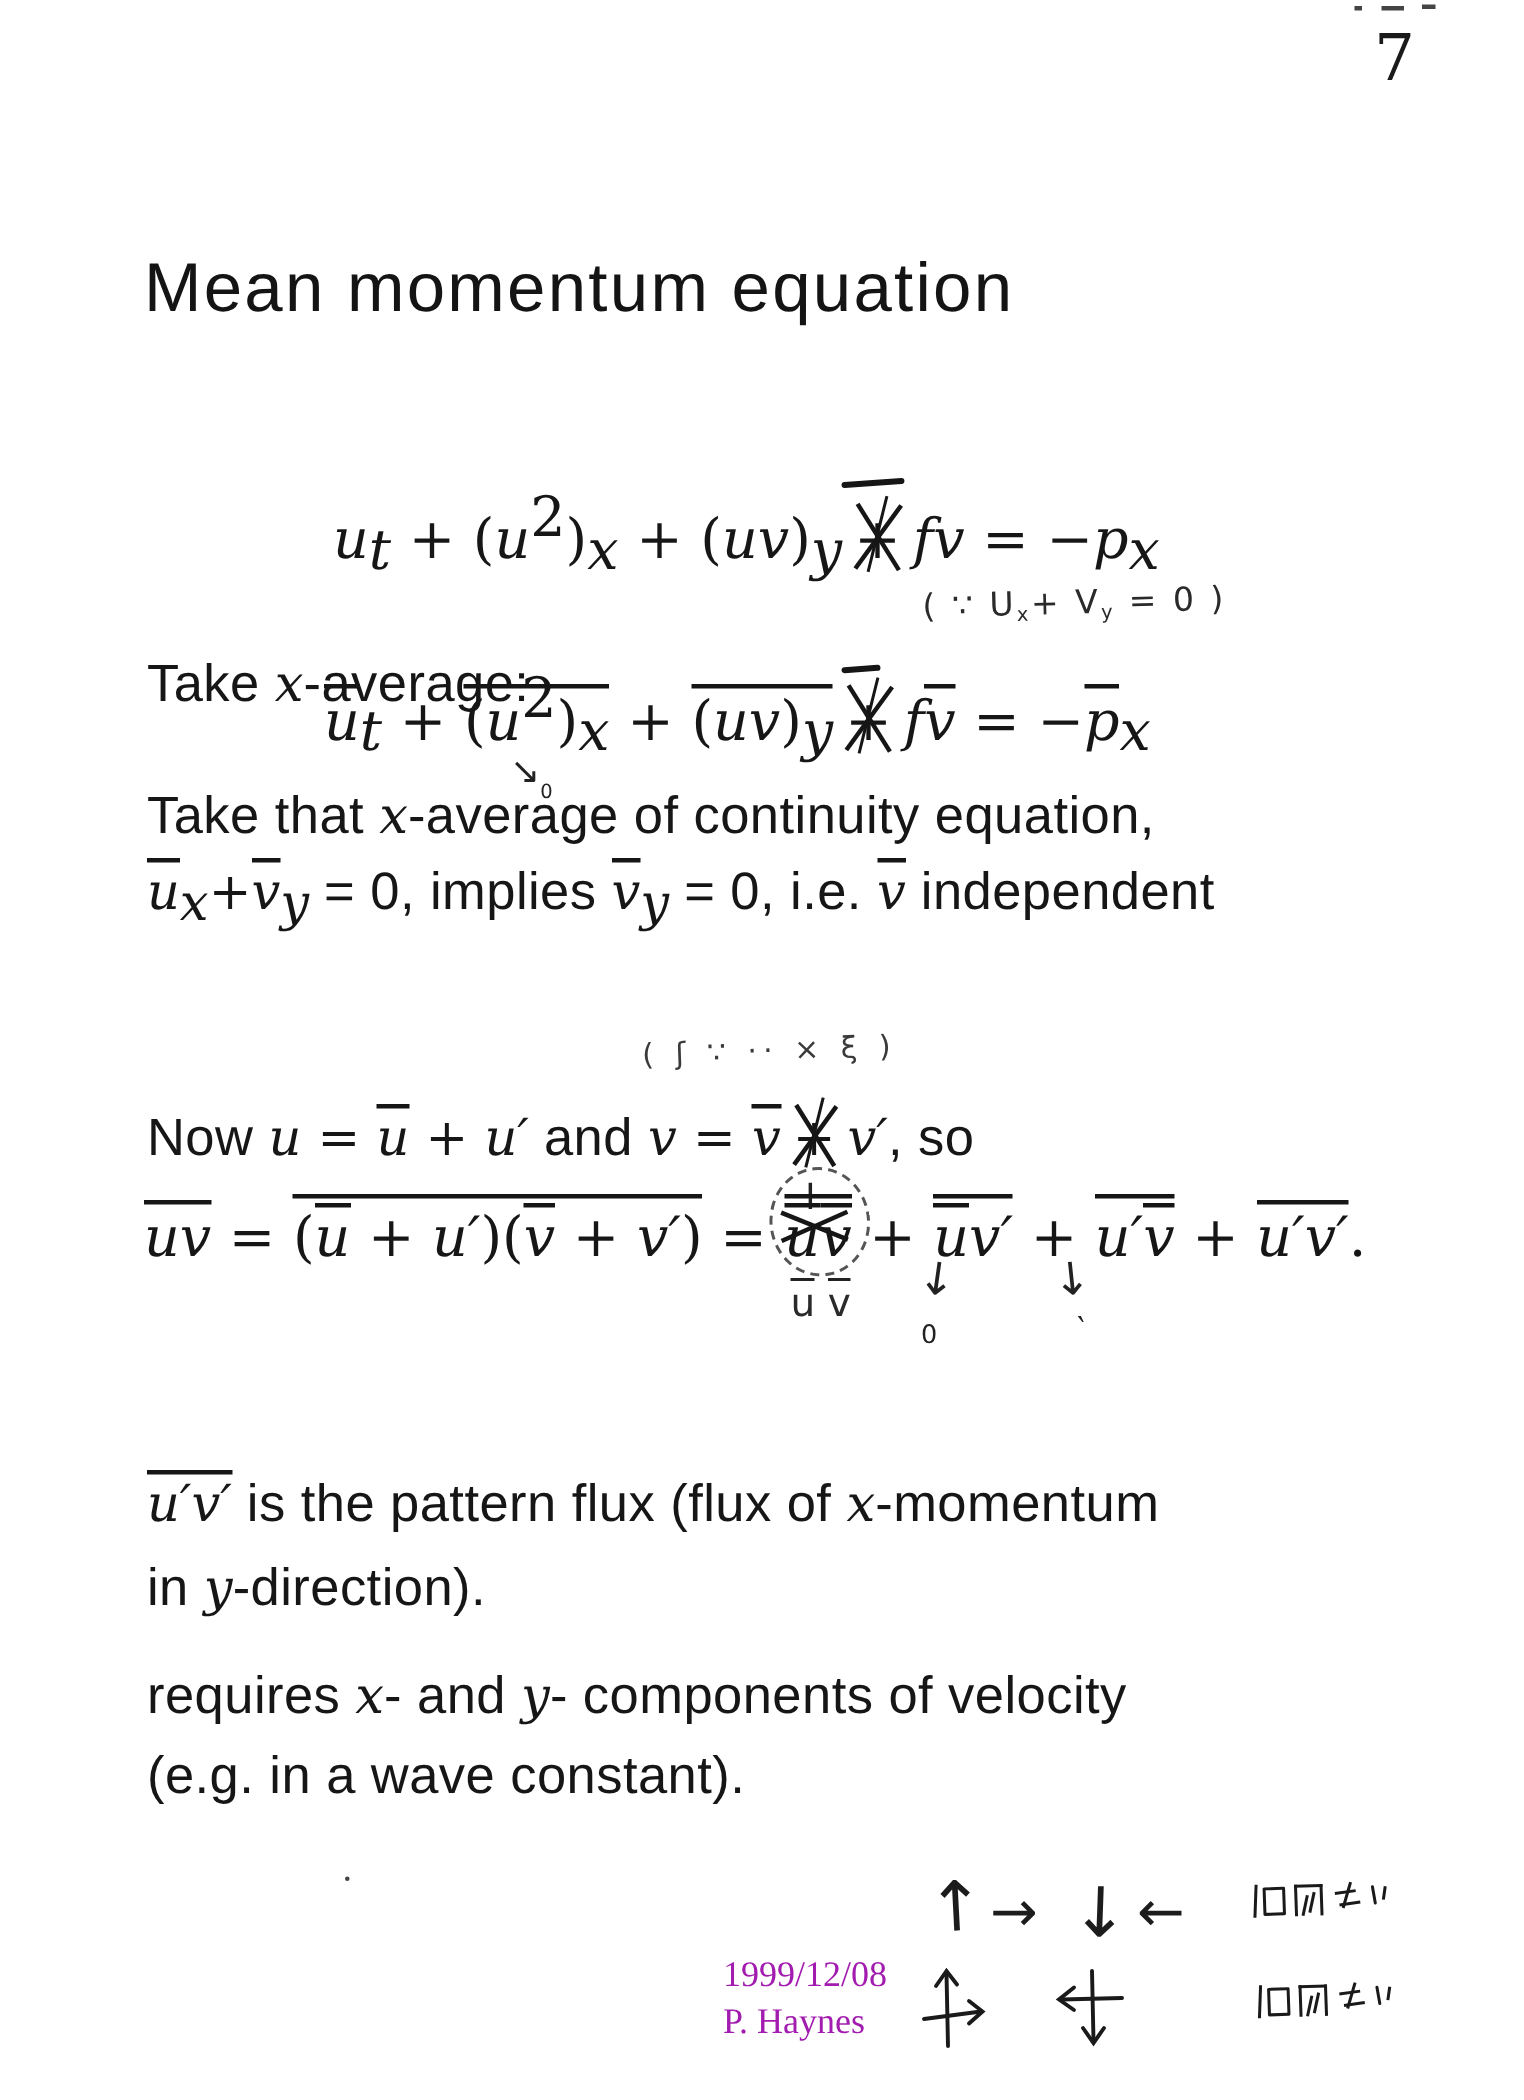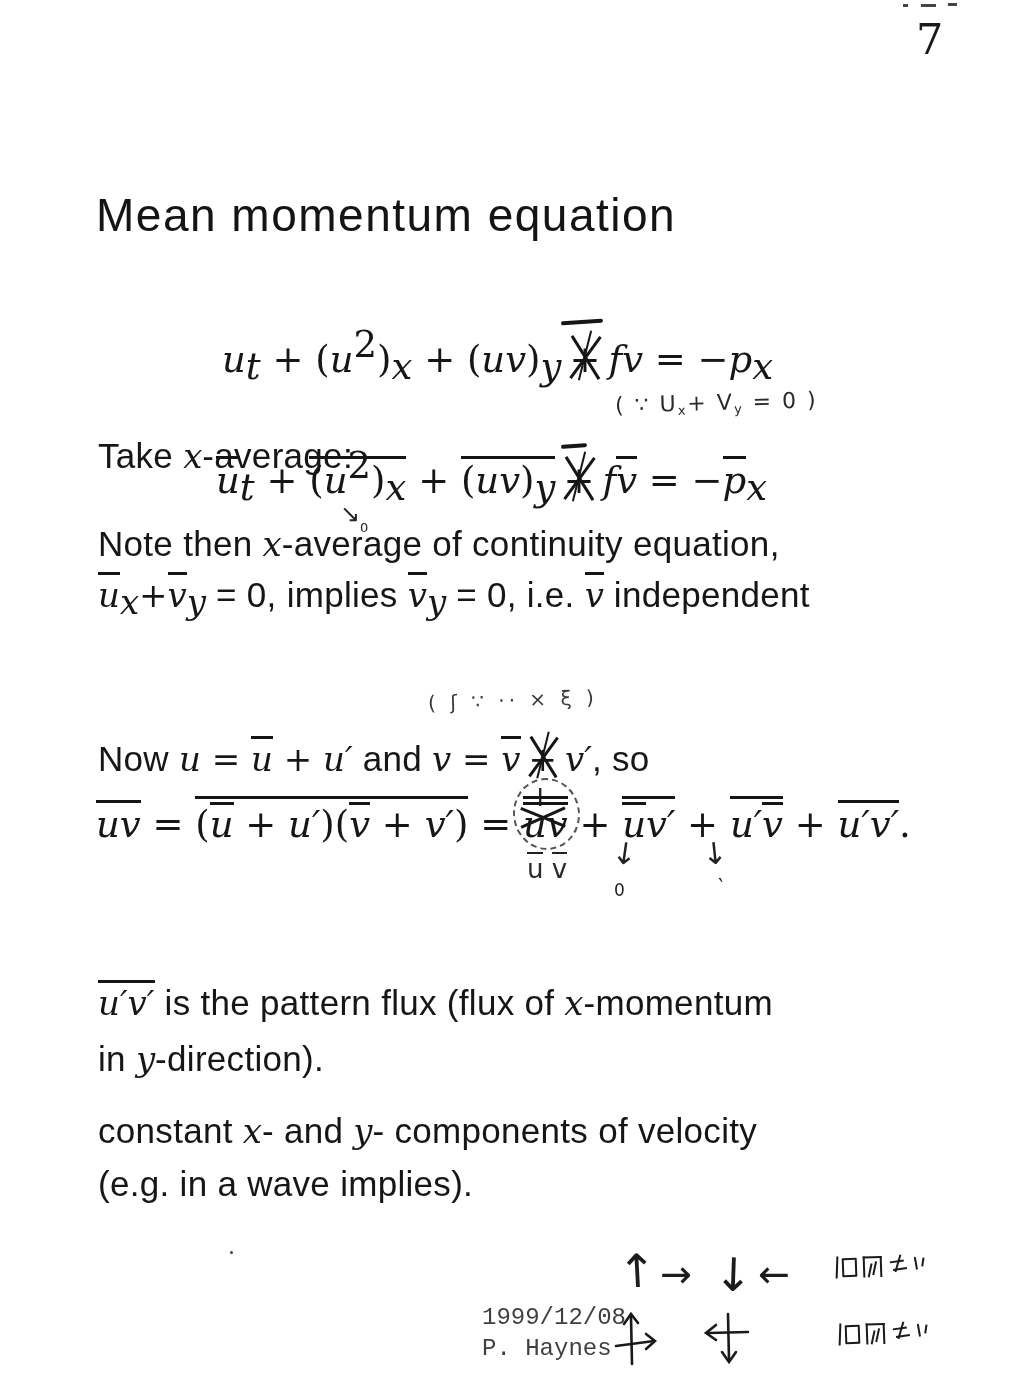--- a/index.html
+++ b/index.html
@@ -35,23 +35,23 @@
   .circled::after{content:"";position:absolute;left:-4px;top:40%;width:108%;height:3px;background:#161616;transform:rotate(22deg);}
   .circled i{position:absolute;left:-4px;top:40%;width:108%;height:3px;background:#161616;transform:rotate(-24deg);}
   
   .hw{position:absolute;font-family:"DejaVu Sans",sans-serif;color:#2a2a2a;white-space:nowrap;}
   .hw1{font-size:22px;letter-spacing:2px;transform:rotate(-1.5deg);}
   .hw2{font-size:20px;letter-spacing:4px;color:#3a3a3a;transform:rotate(-2deg);}
   .hwm{font-family:"DejaVu Sans",sans-serif;color:#222;}
   .ha{position:absolute;font-family:"DejaVu Sans",sans-serif;color:#1c1c1c;}
   
   .pageno{position:absolute;left:916px;top:14px;font-family:"DejaVu Serif",serif;font-size:43px;color:#1a1a1a;}
-  .title{position:absolute;left:96px;top:188px;font-family:"Liberation Sans",sans-serif;
+  .title{position:absolute;left:96px;top:164px;font-family:"Liberation Sans",sans-serif;
          font-size:46px;font-weight:400;letter-spacing:1.5px;color:#141414;margin:0;}
-  .footer{position:absolute;left:482px;top:1302px;font-family:Liberation Mono, monospace;font-size:24px;line-height:31px;color:#404040;}
+  .footer{position:absolute;left:482px;top:1302px;font-family:Liberation Serif, serif;font-size:24px;line-height:31px;color:#a21caf;}
   .topmark{position:absolute;height:3px;background:#444;}
   .dot{position:absolute;width:3px;height:3px;background:#444;border-radius:50%;}
   
   .jp{position:absolute;display:flex;gap:6px;align-items:flex-start;transform:rotate(-2deg);}
   .kj,.kj2,.kn,.ki{position:relative;display:inline-block;}
   .kj{width:22px;height:23px;}
   .kj::before{content:"";position:absolute;left:3px;top:0;width:2px;height:22px;background:#1a1a1a;transform:rotate(4deg);}
   .kj::after{content:"";position:absolute;left:9px;top:2px;width:11px;height:15px;border:2px solid #1a1a1a;border-radius:1px;}
   .kj2{width:22px;height:23px;}
   .kj2::before{content:"";position:absolute;left:2px;top:1px;width:15px;height:19px;border:2px solid #1a1a1a;border-bottom:none;}
@@ -93,21 +93,21 @@
 
   <div class="eq" style="left:216px;top:456px;">
     <span class="ovl"><span class="m">u</span></span><sub class="m">t</sub><span class="mo"> + </span><span class="ovl"><span class="mo">(</span><span class="m">u</span><sup class="mo">2</sup><span class="mo">)</span><sub class="m">x</sub></span><span class="mo"> + </span><span class="ovl"><span class="mo">(</span><span class="m">uv</span><span class="mo">)</span><sub class="m">y</sub></span><span class="xout"><span class="mo">+</span><i></i><span class="handbar short"></span></span><span class="m">f</span><span class="ovl"><span class="m">v</span></span><span class="mo"> = −</span><span class="ovl"><span class="m">p</span></span><sub class="m">x</sub>
   </div>
 
   <div class="hwm" style="position:absolute;left:340px;top:500px;font-size:24px;">
     <span>↘</span><sub style="font-size:13px;vertical-align:-10px;">0</sub>
   </div>
 
   <div class="para" style="left:98px;top:522px;line-height:43px;white-space:normal;width:790px;">
-    <div><span class="bt">Note then </span><span class="m">x</span><span class="bt">-average of continuity equation,</span></div>
+    <div><span class="bt">Take that </span><span class="m">x</span><span class="bt">-average of continuity equation,</span></div>
     <div><span class="ovl"><span class="m">u</span></span><sub class="m">x</sub><span class="mo">+</span><span class="ovl"><span class="m">v</span></span><sub class="m">y</sub><span class="bt"> = 0, implies </span><span class="ovl"><span class="m">v</span></span><sub class="m">y</sub><span class="bt"> = 0, i.e. </span><span class="ovl"><span class="m">v</span></span><span class="bt"> independent</span></div>
   </div>
 
   <div class="hw hw2" style="left:428px;top:688px;">
     <span>( ʃ ∵ ·· × ξ )</span>
   </div>
 
   <div class="para" style="left:98px;top:736px;">
     <span class="bt">Now </span><span class="m">u</span><span class="mo"> = </span><span class="ovl"><span class="m">u</span></span><span class="mo"> + </span><span class="m">u′</span><span class="bt"> and </span><span class="m">v</span><span class="mo"> = </span><span class="ovl"><span class="m">v</span></span><span class="xout"><span class="mo">+</span><i></i><span class="handplus">+</span></span><span class="m">v′</span><span class="bt">, so</span>
   </div>
@@ -124,22 +124,22 @@
   <div class="hwm" style="position:absolute;left:702px;top:836px;font-size:30px;transform:rotate(-6deg);"><span>↓</span></div>
   <div class="hwm" style="position:absolute;left:718px;top:874px;font-size:22px;"><span>‵</span></div>
 
 
   <div class="para" style="left:98px;top:978px;line-height:49px;white-space:normal;width:820px;">
     <div><span class="ovl"><span class="m">u′v′</span></span><span class="bt"> is the pattern flux (flux of </span><span class="m">x</span><span class="bt">-momentum</span></div>
     <div><span class="bt">in </span><span class="m">y</span><span class="bt">-direction).</span></div>
   </div>
 
   <div class="para" style="left:98px;top:1108px;line-height:46px;white-space:normal;width:820px;">
-    <div><span class="bt">constant </span><span class="m">x</span><span class="bt">- and </span><span class="m">y</span><span class="bt">- components of velocity</span></div>
-    <div><span class="bt">(e.g. in a wave implies).</span></div>
+    <div><span class="bt">requires </span><span class="m">x</span><span class="bt">- and </span><span class="m">y</span><span class="bt">- components of velocity</span></div>
+    <div><span class="bt">(e.g. in a wave constant).</span></div>
   </div>
 
   <span class="dot" style="left:230px;top:1251px;"></span>
 
   <div class="footer">
     <div>1999/12/08</div>
     <div>P. Haynes</div>
   </div>
 
   <span class="ha" style="left:618px;top:1244px;font-size:46px;transform:rotate(-3deg);">↑</span>

